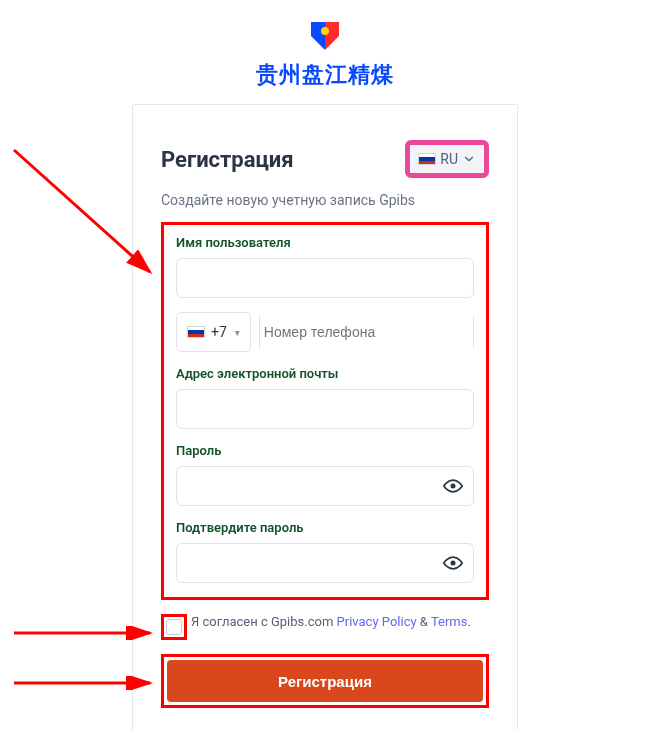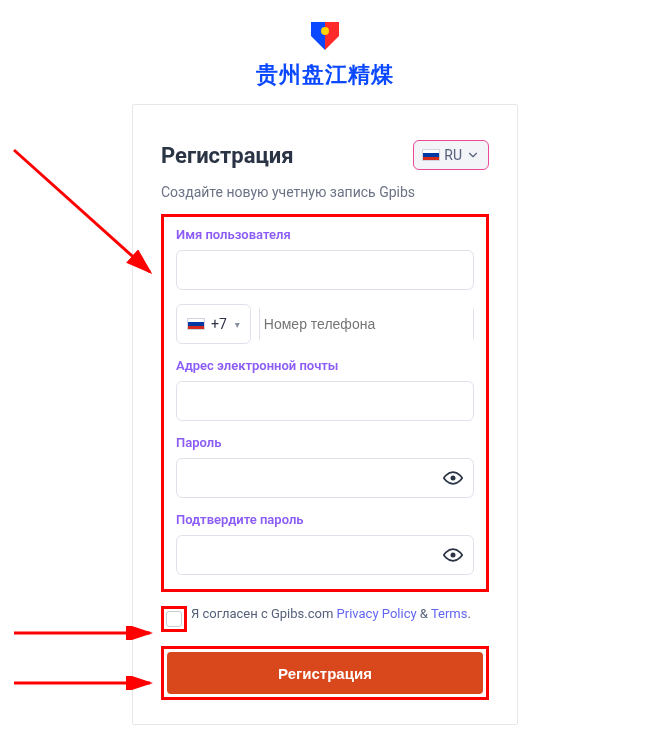--- a/index.html
+++ b/index.html
@@ -47,21 +47,21 @@
   .title {
     font-size: 22px;
     font-weight: 700;
     color: #2b3445;
   }
   .lang {
     display: inline-flex;
     align-items: center;
     gap: 4px;
     background: #f3f4f8;
-    border: 1px solid #ec4899;
+    border: 5px solid #ec4899;
     border-radius: 6px;
     padding: 6px 8px;
     font-size: 14px;
     color: #55607a;
     cursor: pointer;
   }
   .flag-ru {
     width: 18px; height: 12px; display:inline-block; position:relative;
     background: linear-gradient(#fff 0 33.3%, #0039a6 33.3% 66.6%, #d52b1e 66.6% 100%);
     border: 1px solid #d0d4de;
@@ -74,21 +74,21 @@
   .form-outline {
     border: 3px solid #ff0000;
     padding: 10px 12px 14px;
     margin-bottom: 14px;
   }
   .field { margin-bottom: 14px; }
   .field:last-child { margin-bottom: 0; }
   .label {
     font-size: 13px;
     font-weight: 600;
-    color: #8b5cf6;
+    color: #14532d;
     margin-bottom: 8px;
     display:block;
   }
   .input {
     width: 100%;
     height: 40px;
     border: 1px solid #dfe2ea;
     border-radius: 6px;
     padding: 8px 10px;
     font-size: 14px;

